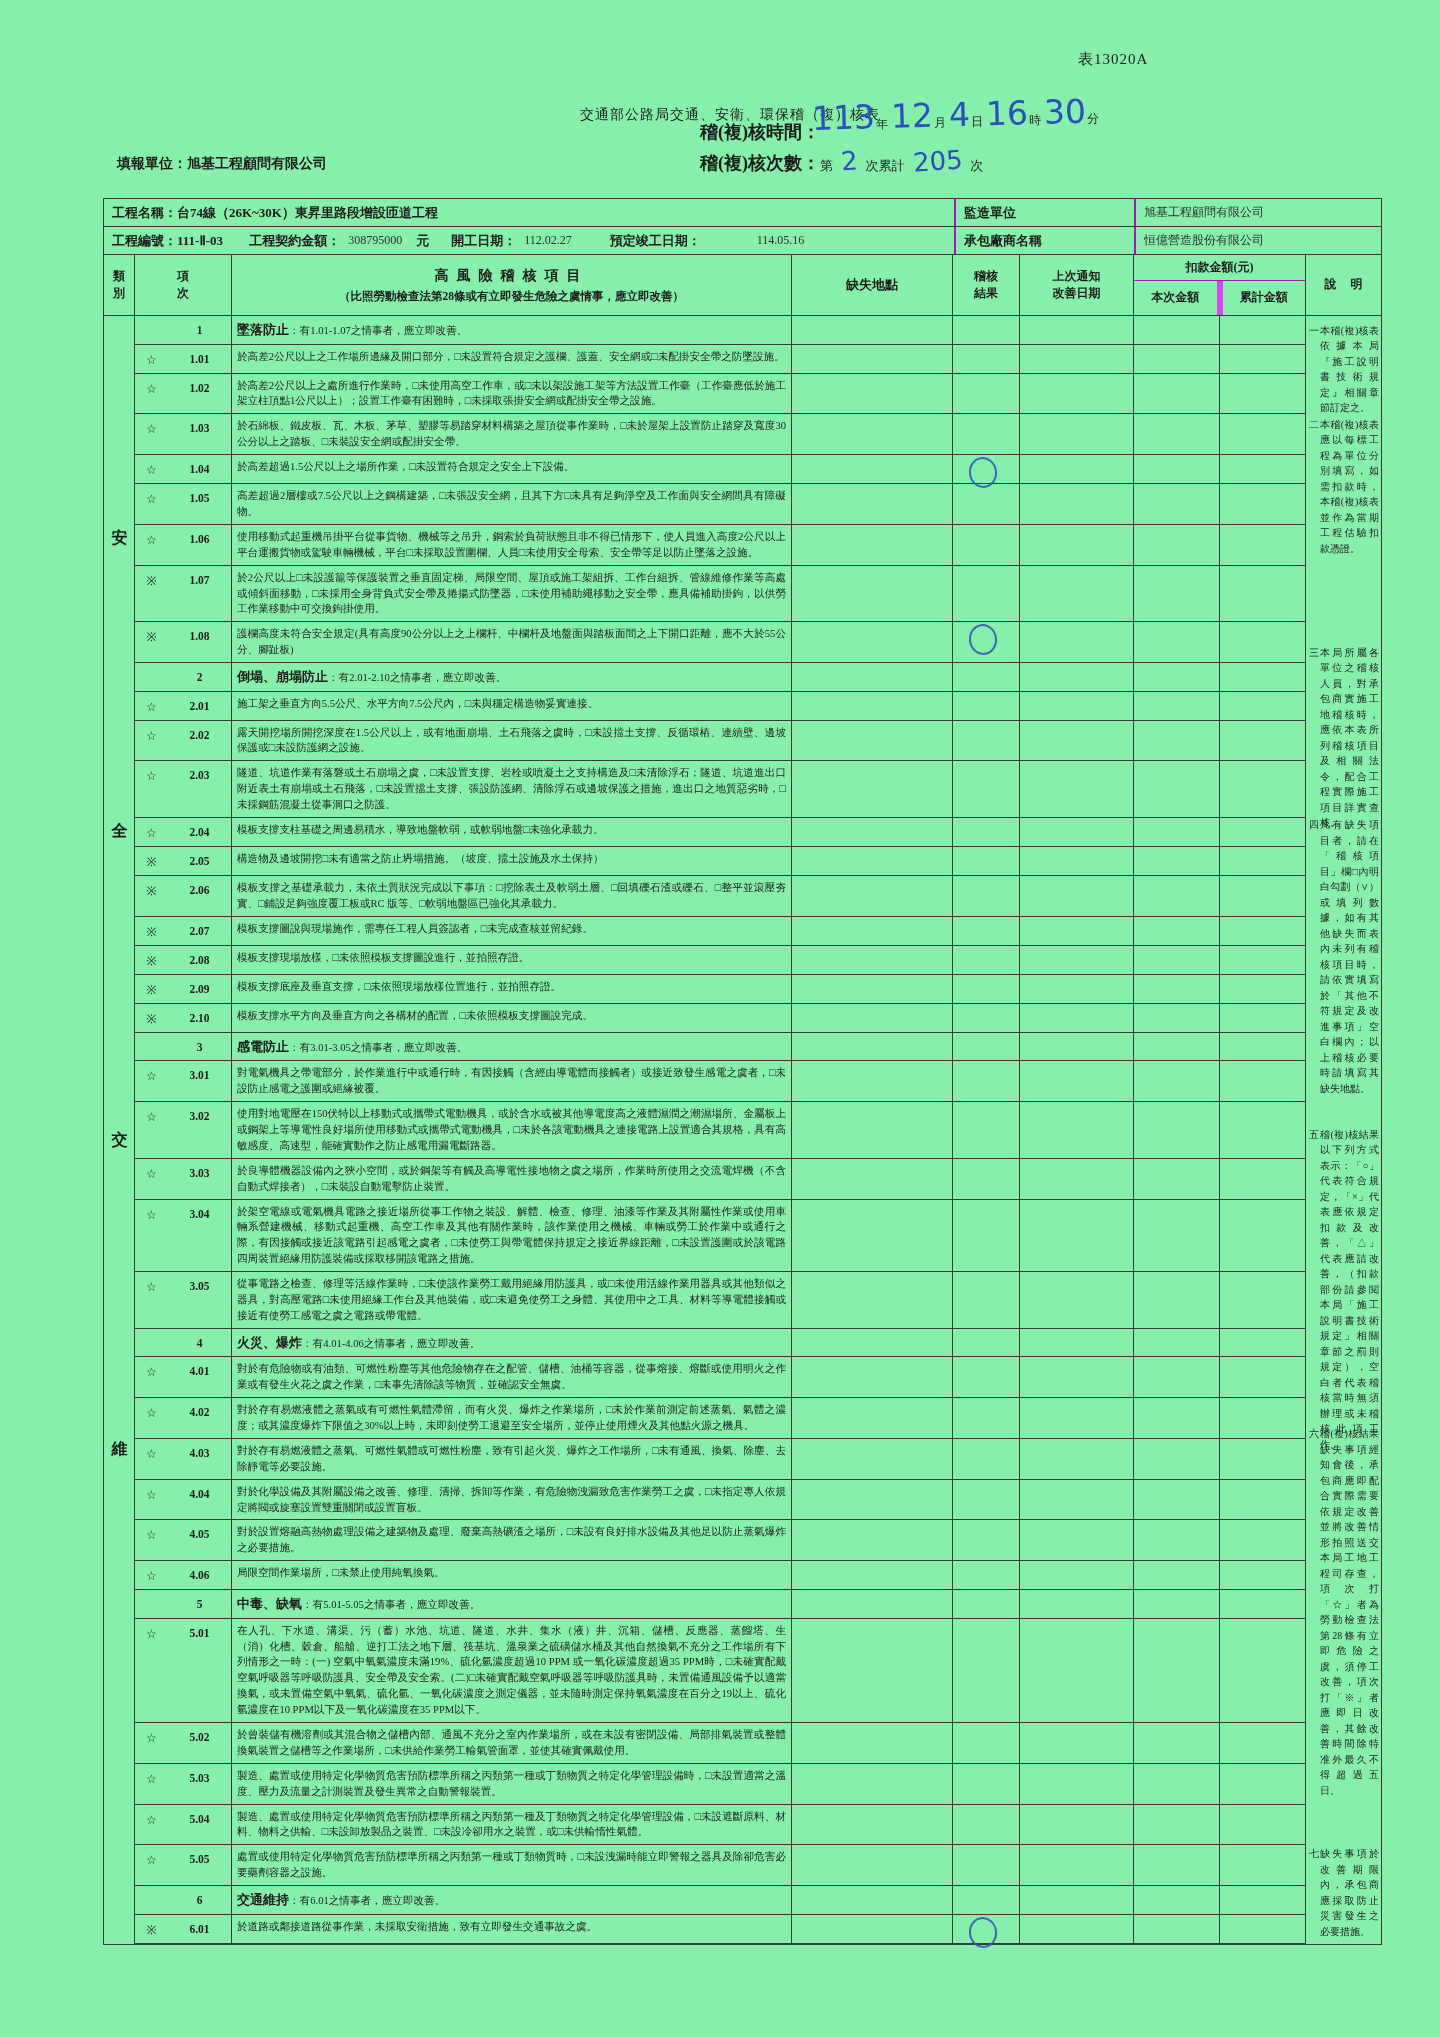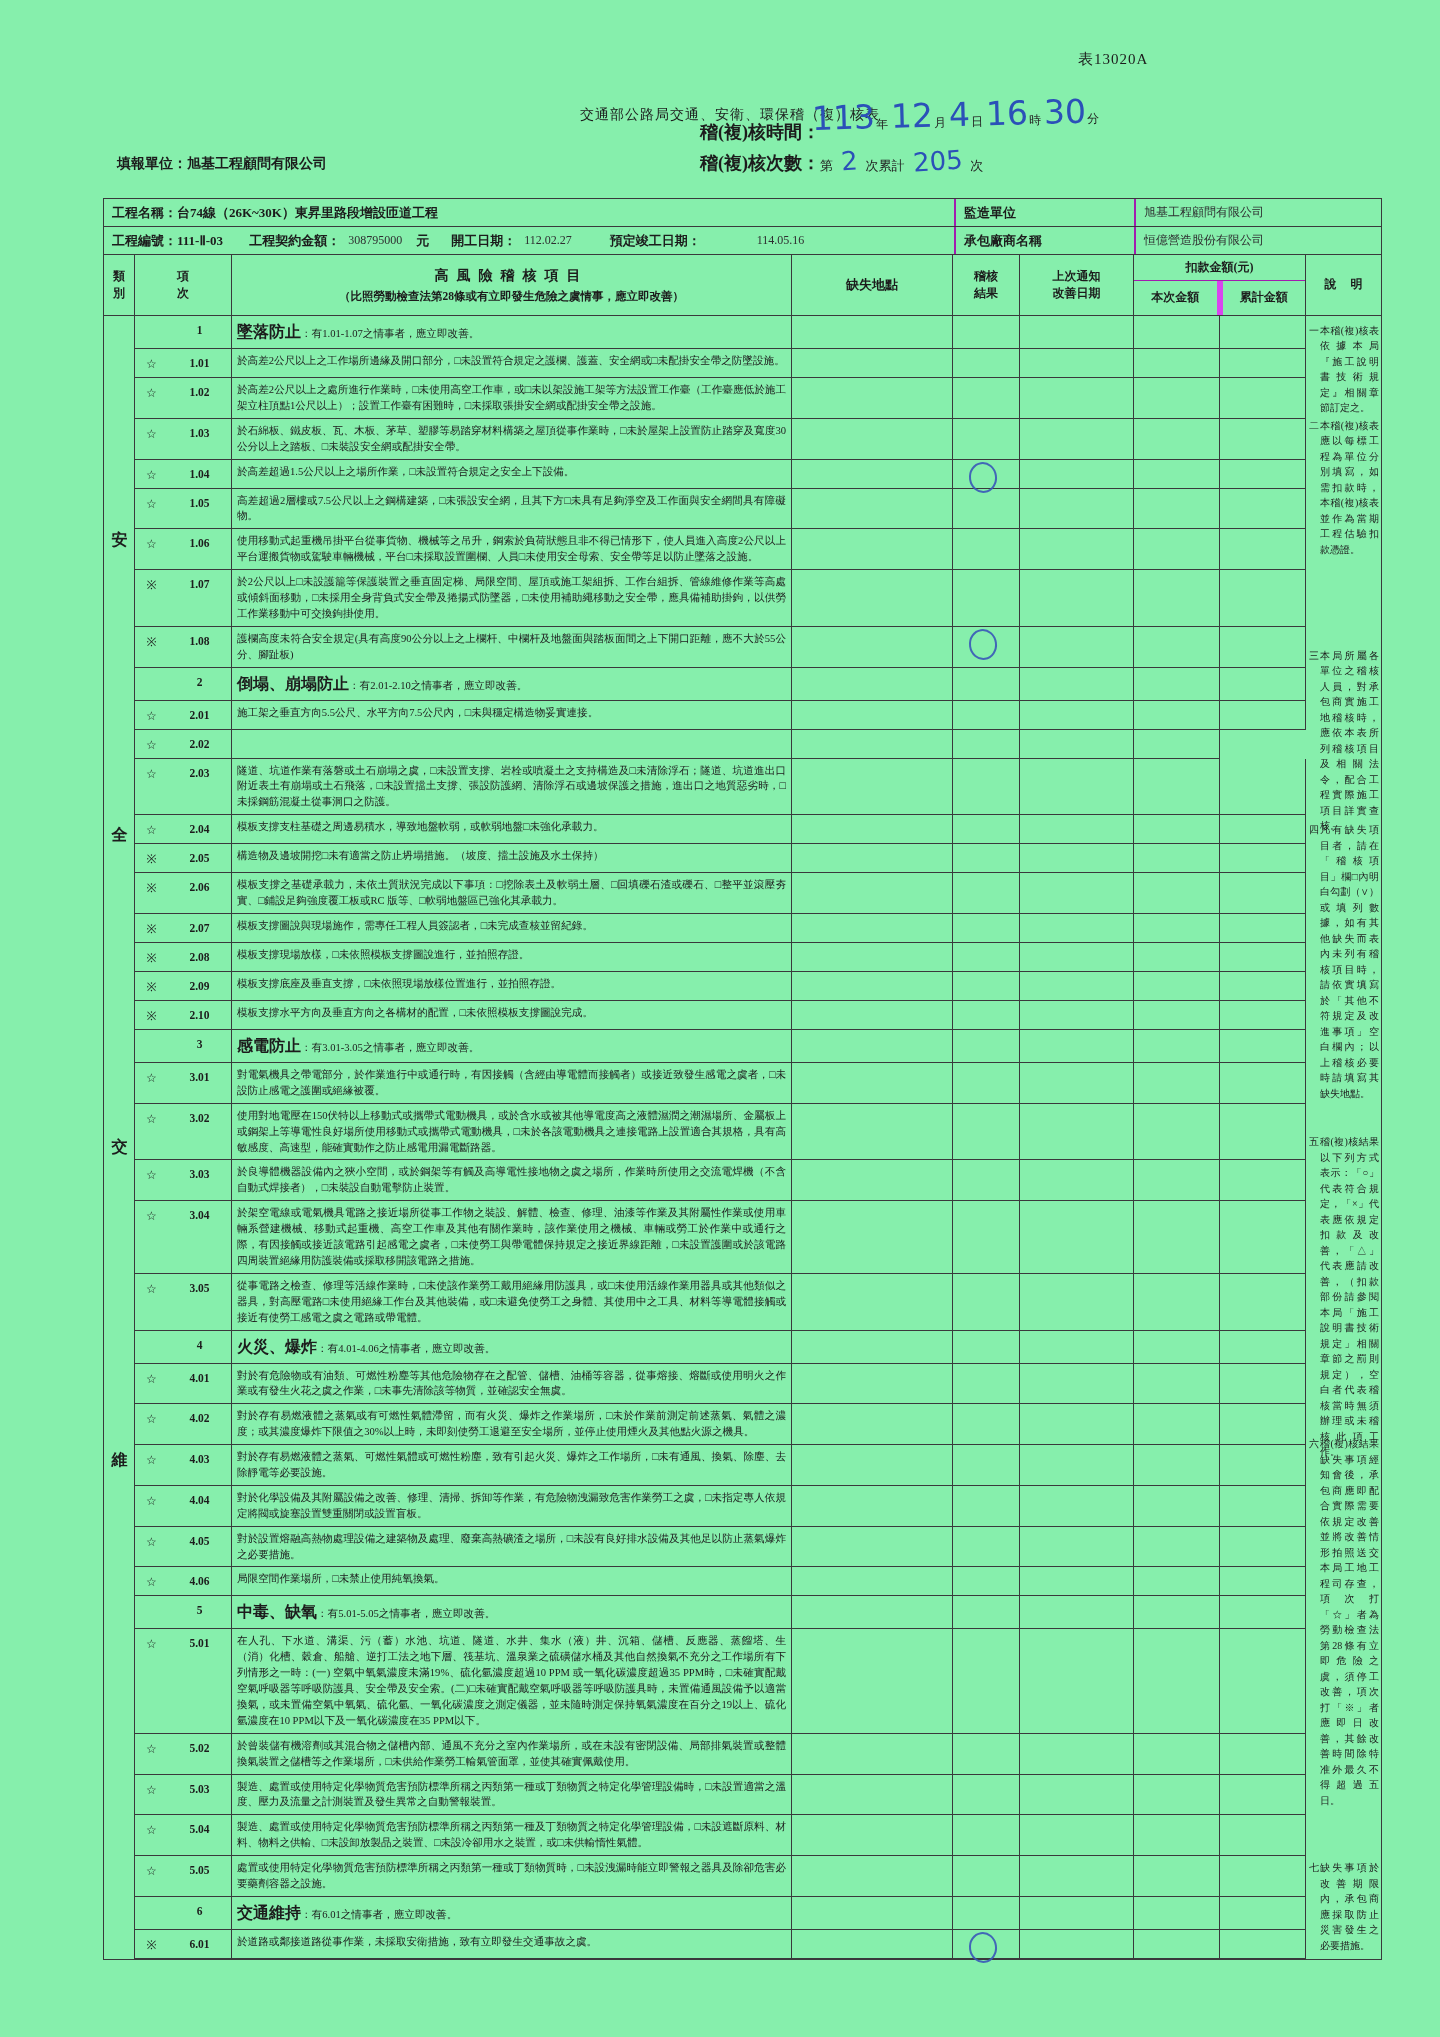--- a/index.html
+++ b/index.html
@@ -43,21 +43,21 @@
   .h-note{letter-spacing:14px;padding-left:16px !important;}
   
   .tbody{position:relative;min-height:1628px;}
   .trow{display:grid;grid-template-columns:31px 33px 64px 560px 161px 67px 114px 86px 86px 75px;}
   .trow .c{border-right:1px solid #39393b;border-bottom:1px solid #39393b;padding:4px 5px;
            font-size:10.6px;line-height:1.5;box-sizing:border-box;}
   .trow .cat-sp{border-bottom:none;padding:0;}
   .trow .star{border-right:none;text-align:center;font-size:12px;padding-top:6px;}
   .trow .no{text-align:center;font-size:11.5px;font-weight:bold;padding-top:6px;}
   .trow .item{text-align:justify;}
-  .trow .item b{font-size:16px;}
+  .trow .item b{font-size:13px;}
   .trow .res{position:relative;}
   .trow .note-sp{border-right:none;border-bottom:none;padding:0;}
   .trow.section{min-height:25px;}
   .trow.item1{min-height:27px;}
   .hw-circle{position:absolute;left:16px;top:2px;width:24px;height:27px;border:2.2px solid #3a58b8;border-radius:50%;
              transform:rotate(-8deg);opacity:.9;}
   
   .cat-strip{position:absolute;left:0;top:0;width:31px;height:100%;pointer-events:none;}
   .cat-strip .cat{position:absolute;left:0;width:31px;text-align:center;font-size:16px;font-weight:bold;}
   
@@ -295,20 +295,21 @@
     <div class="c res"></div>
     <div class="c notice"></div>
     <div class="c amt"></div>
     <div class="c amt"></div>
     <div class="c note-sp"></div>
   </div>
         <div class="trow">
     <div class="c cat-sp"></div>
     <div class="c star">☆</div>
     <div class="c no">2.02</div>
+    <div class="c item">露天開挖場所開挖深度在1.5公尺以上，或有地面崩塌、土石飛落之虞時，□未設擋土支撐、反循環樁、連續壁、邊坡保護或□未設防護網之設施。</div>
     <div class="c loc"></div>
     <div class="c res"></div>
     <div class="c notice"></div>
     <div class="c amt"></div>
     <div class="c amt"></div>
     <div class="c note-sp"></div>
   </div>
         <div class="trow">
     <div class="c cat-sp"></div>
     <div class="c star">☆</div>

